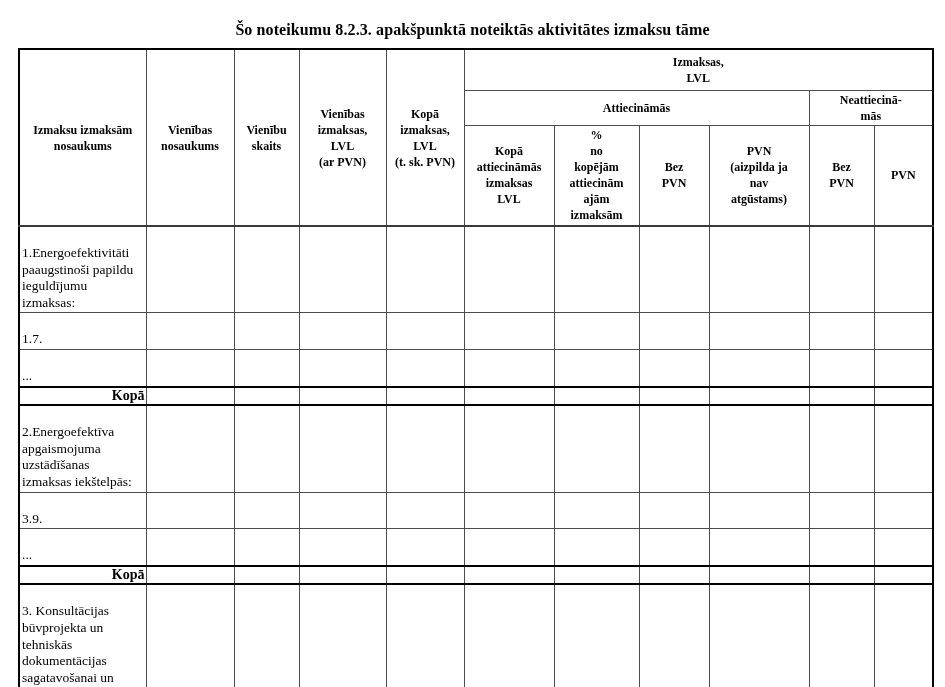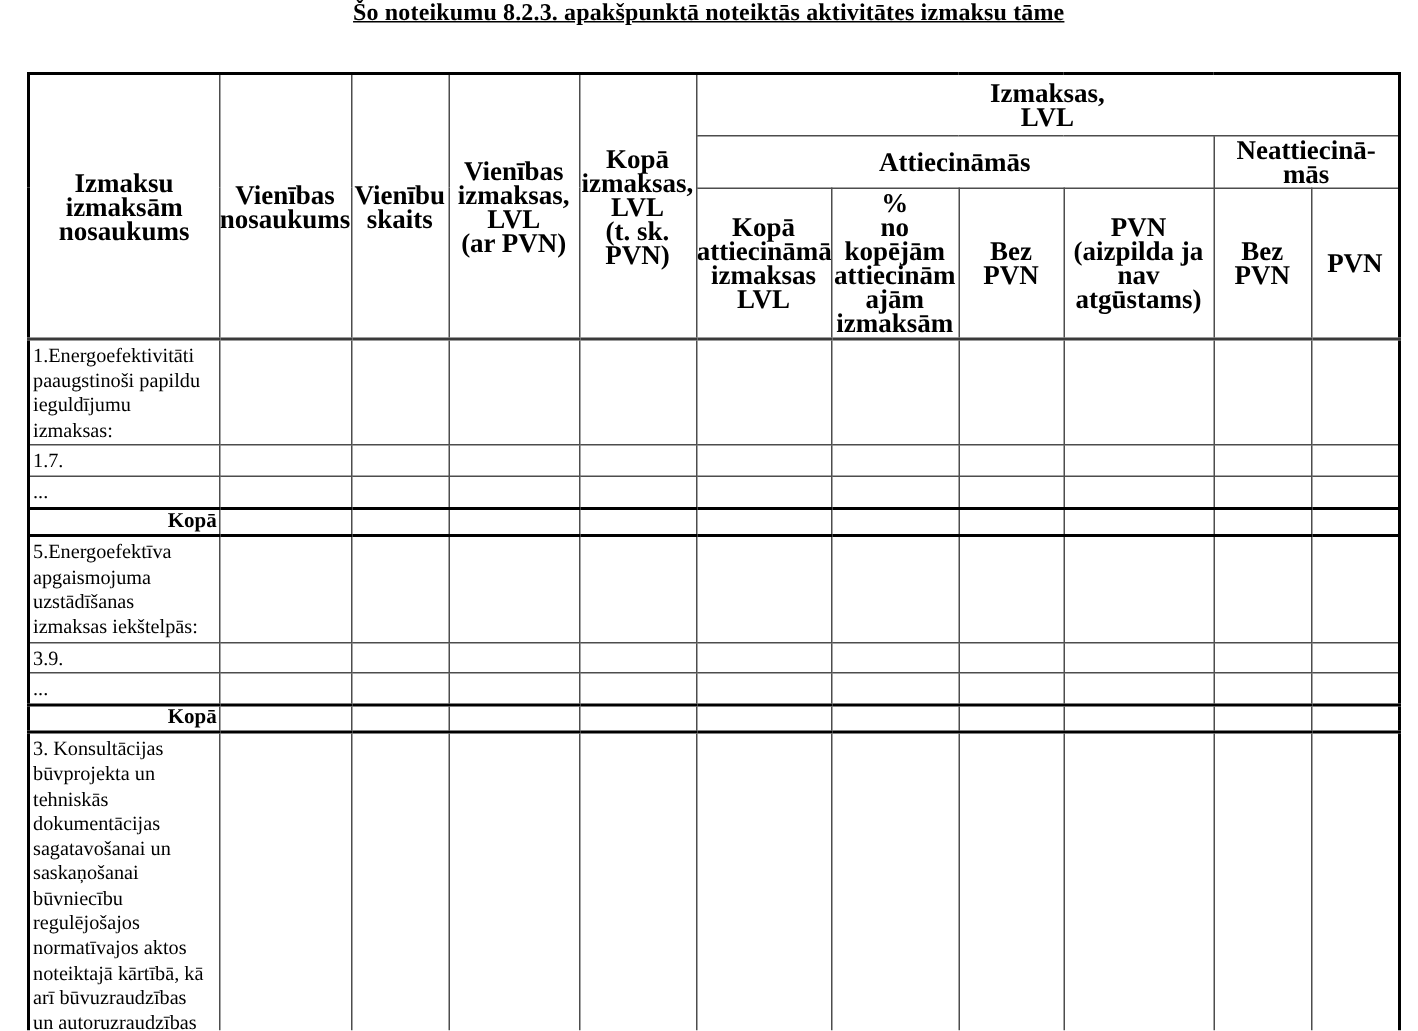--- a/index.html
+++ b/index.html
@@ -6,66 +6,65 @@
   .page {
     position: relative;
     width: 945px;
     height: 687px;
     background: #ffffff;
     font-family: "Liberation Serif", "DejaVu Serif", serif;
     color: #000000;
     overflow: hidden;
   }
   .doc-title {
-    padding-top: 0;
+    padding-top: 21px;
     text-align: center;
     font-size: 16px;
     font-weight: bold;
     letter-spacing: 0.1px;
     white-space: nowrap;
-    text-decoration: underline;
   }
   table.estimate {
     position: absolute;
     left: 18px;
     top: 48px;
     width: 914px;
     border-collapse: collapse;
     table-layout: fixed;
     border: 2px solid #000000;
     background: #ffffff;
   }
   table.estimate th, table.estimate td {
     border: 1px solid #4d4d4d;
     padding: 0;
     overflow: hidden;
   }
   
   thead th {
     font-weight: bold;
-    font-size: 18px;
+    font-size: 12px;
     line-height: 16px;
     text-align: center;
     vertical-align: middle;
     white-space: pre-line;
     padding: 1px;
   }
   tr.h-top  { height: 41px; }
   tr.h-mid  { height: 35px; }
   tr.h-leaf { height: 101px; }
   thead tr.h-leaf th { border-bottom: 2px solid #3a3a3a; }
   thead th[rowspan="3"] { border-bottom: 2px solid #3a3a3a; }
   
   tbody td.row-label {
     font-size: 13.5px;
     line-height: 16.6px;
     text-align: left;
     vertical-align: top;
     white-space: pre-line;
-    padding: 2px 0 1px 2px;
+    padding: 18px 0 1px 2px;
   }
   tr.r-section1 { height: 70px; }
   tr.r-item     { height: 18px; }
   tr.r-dots     { height: 15px; }
   tr.r-total    { height: 18px; }
   tr.r-section2 { height: 67px; }
   tr.r-section3 { height: 217px; }
   tr.r-total td {
     border-top: 2px solid #000000;
     border-bottom: 2px solid #000000;
@@ -197,21 +196,21 @@
           <td></td>
           <td></td>
           <td></td>
           <td></td>
           <td></td>
           <td></td>
           <td></td>
           <td></td>
         </tr>
       <tr class="r-section2">
-        <td class="row-label">5.Energoefektīva
+        <td class="row-label">2.Energoefektīva
 apgaismojuma
 uzstādīšanas
 izmaksas iekštelpās:</td>
       <td></td>
           <td></td>
           <td></td>
           <td></td>
           <td></td>
           <td></td>
           <td></td>

